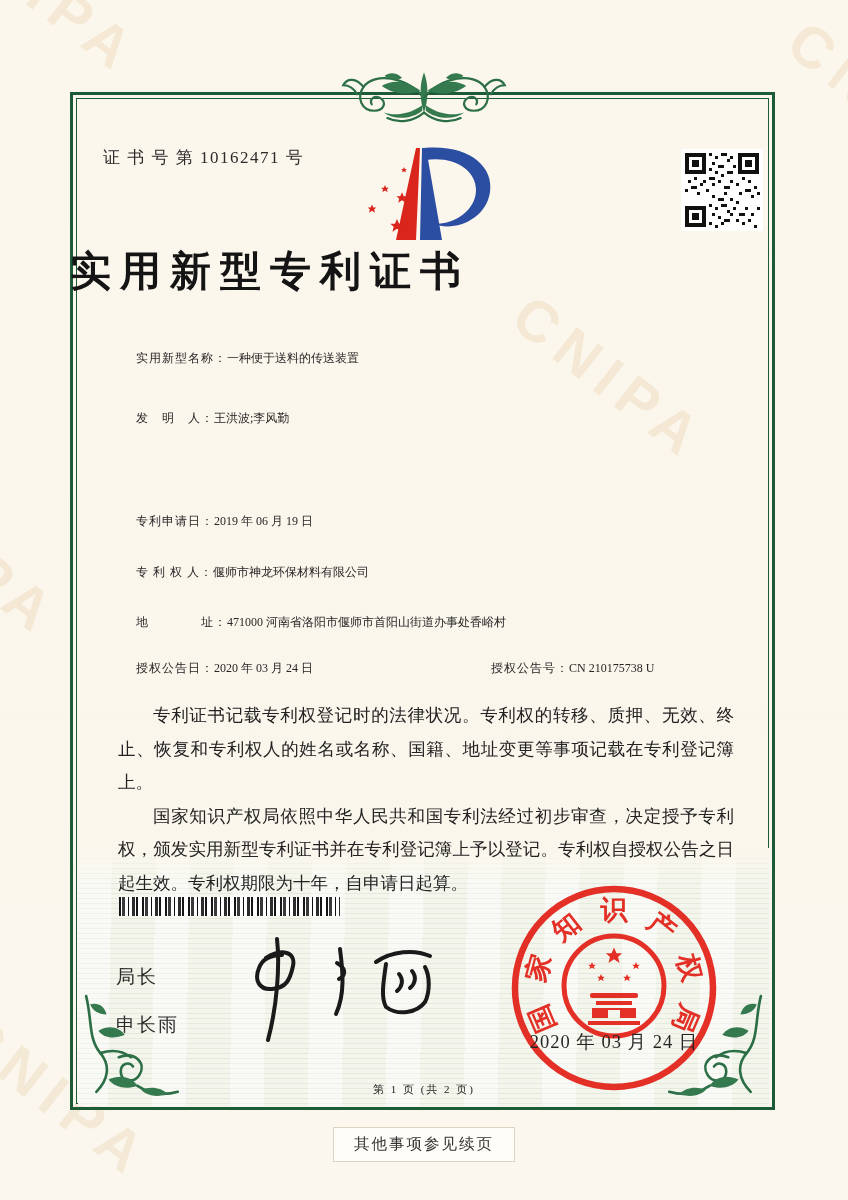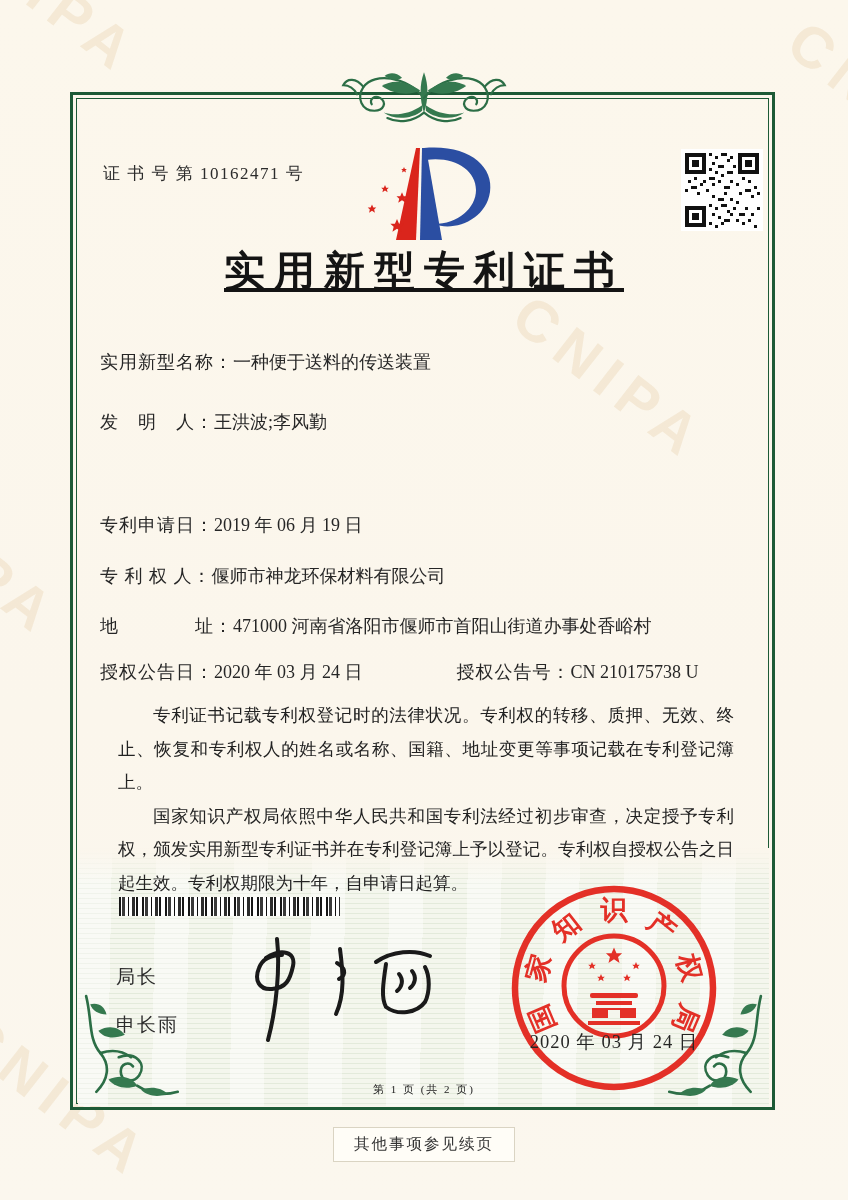--- a/index.html
+++ b/index.html
@@ -37,29 +37,29 @@
     position:absolute;left:78px;top:848px;width:691px;height:258px;z-index:3;
     background:
       repeating-linear-gradient(91deg, rgba(255,255,255,0.45) 0 34px, rgba(255,255,255,0) 34px 78px),
       repeating-linear-gradient(180deg, #e3eadb 0 1px, #f4f6ed 1px 5px);
   }
   .wave-zone::before{
     content:"";position:absolute;left:0;top:0;right:0;height:36px;
     background:linear-gradient(180deg,#fbf6ec 0%,rgba(251,246,236,0) 100%);
   }
   
-  .cert-no{position:absolute;left:103px;top:146px;font-size:17px;letter-spacing:1.5px;z-index:4;margin-top:16px;}
+  .cert-no{position:absolute;left:103px;top:146px;font-size:17px;letter-spacing:1.5px;z-index:4;}
   .logo{position:absolute;left:340px;top:136px;z-index:4;}
   .qr{position:absolute;left:681px;top:149px;z-index:4;background:#fff;}
   .title{
-    position:absolute;left:70px;top:244px;width:708px;text-align:center;
-    font-size:41px;font-weight:bold;letter-spacing:9px;color:#141414;z-index:4;text-decoration:underline;
-  }
-  
-  .row{position:absolute;left:100px;font-size:18px;white-space:nowrap;z-index:4;color:#262626;}
+    position:absolute;left:70px;top:244px;width:708px;text-align:left;
+    font-size:41px;font-weight:bold;letter-spacing:9px;color:#141414;z-index:4;
+  }
+  
+  .row{position:absolute;left:136px;font-size:12px;white-space:nowrap;z-index:4;color:#262626;}
   .row .lab{letter-spacing:1px;}
   .grant-first{display:inline-block;width:352px;}
   
   .body-text{
     position:absolute;left:118px;top:699px;width:616px;z-index:4;
     font-size:17.5px;line-height:33.5px;text-align:justify;color:#222;
   }
   .body-text p{margin:0;text-indent:2em;}
   
   .barcode{

